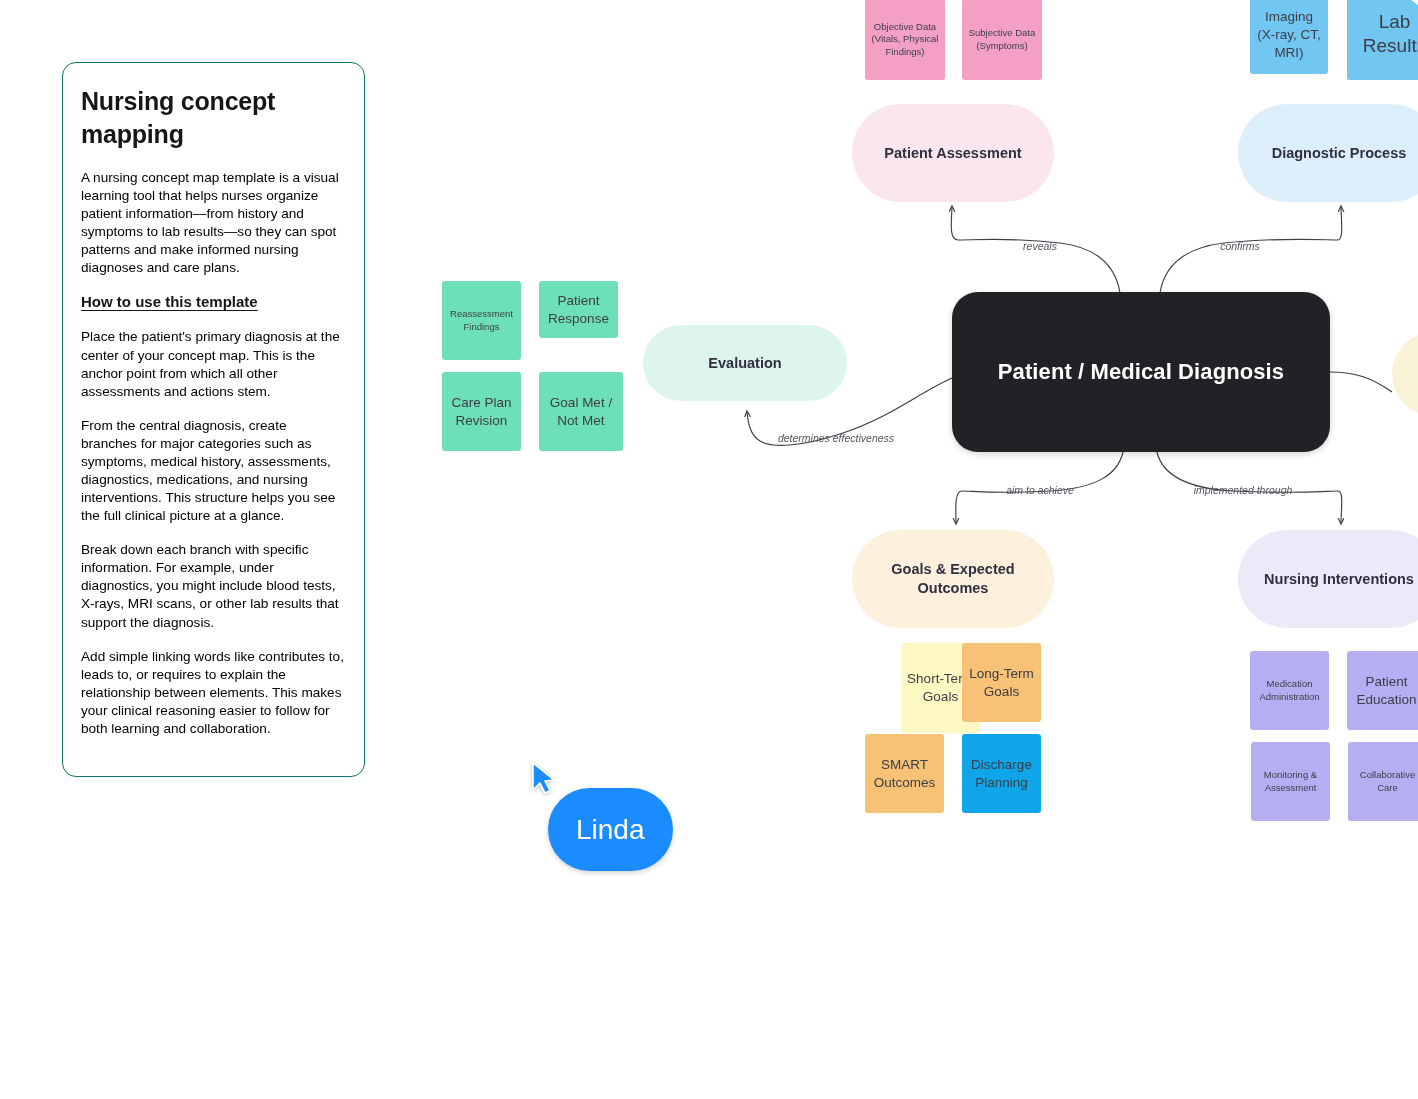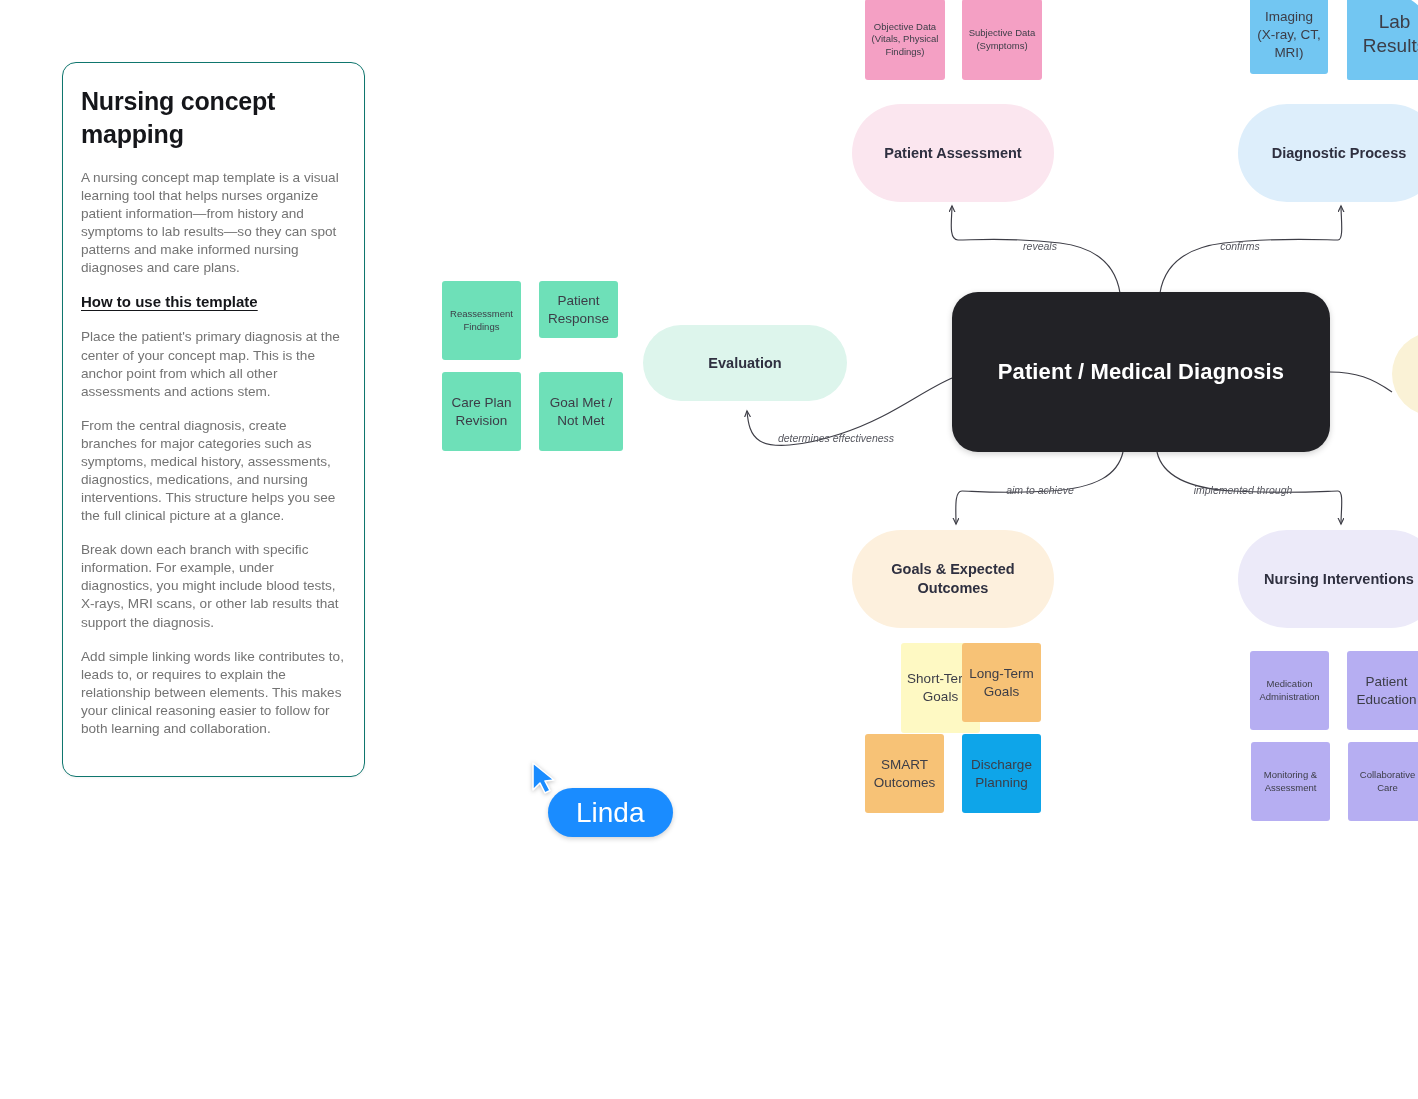--- a/index.html
+++ b/index.html
@@ -40,21 +40,21 @@
     font-size: 25px;
     line-height: 1.32;
     font-weight: 700;
     color: #15161a;
     letter-spacing: -0.2px;
     margin: 0 0 18px 0;
   }
   .info-p {
     font-size: 13.6px;
     line-height: 1.33;
-    color: #737373;
+    color: #000000;
     margin: 0 0 16px 0;
   }
   .info-sub {
     font-size: 15px;
     font-weight: 700;
     color: #15161a;
     text-decoration: underline;
     text-underline-offset: 3px;
     margin: 0 0 18px 0;
     display: inline-block;
@@ -127,21 +127,21 @@
     left: 0; top: 0;
     filter: drop-shadow(0 1px 2px rgba(0,0,0,0.25));
   }
   .cursor-label {
     position: absolute;
     left: 17px;
     top: 26px;
     background: #1a8cff;
     color: #ffffff;
     border-radius: 999px;
-    padding: 9px 28px;
+    padding: 26px 28px;
     font-size: 28px;
     line-height: 1.12;
     font-weight: 400;
     white-space: nowrap;
     box-shadow: 0 2px 5px rgba(0,0,0,0.18);
   }
 </style>
 </head>
 <body>
 

